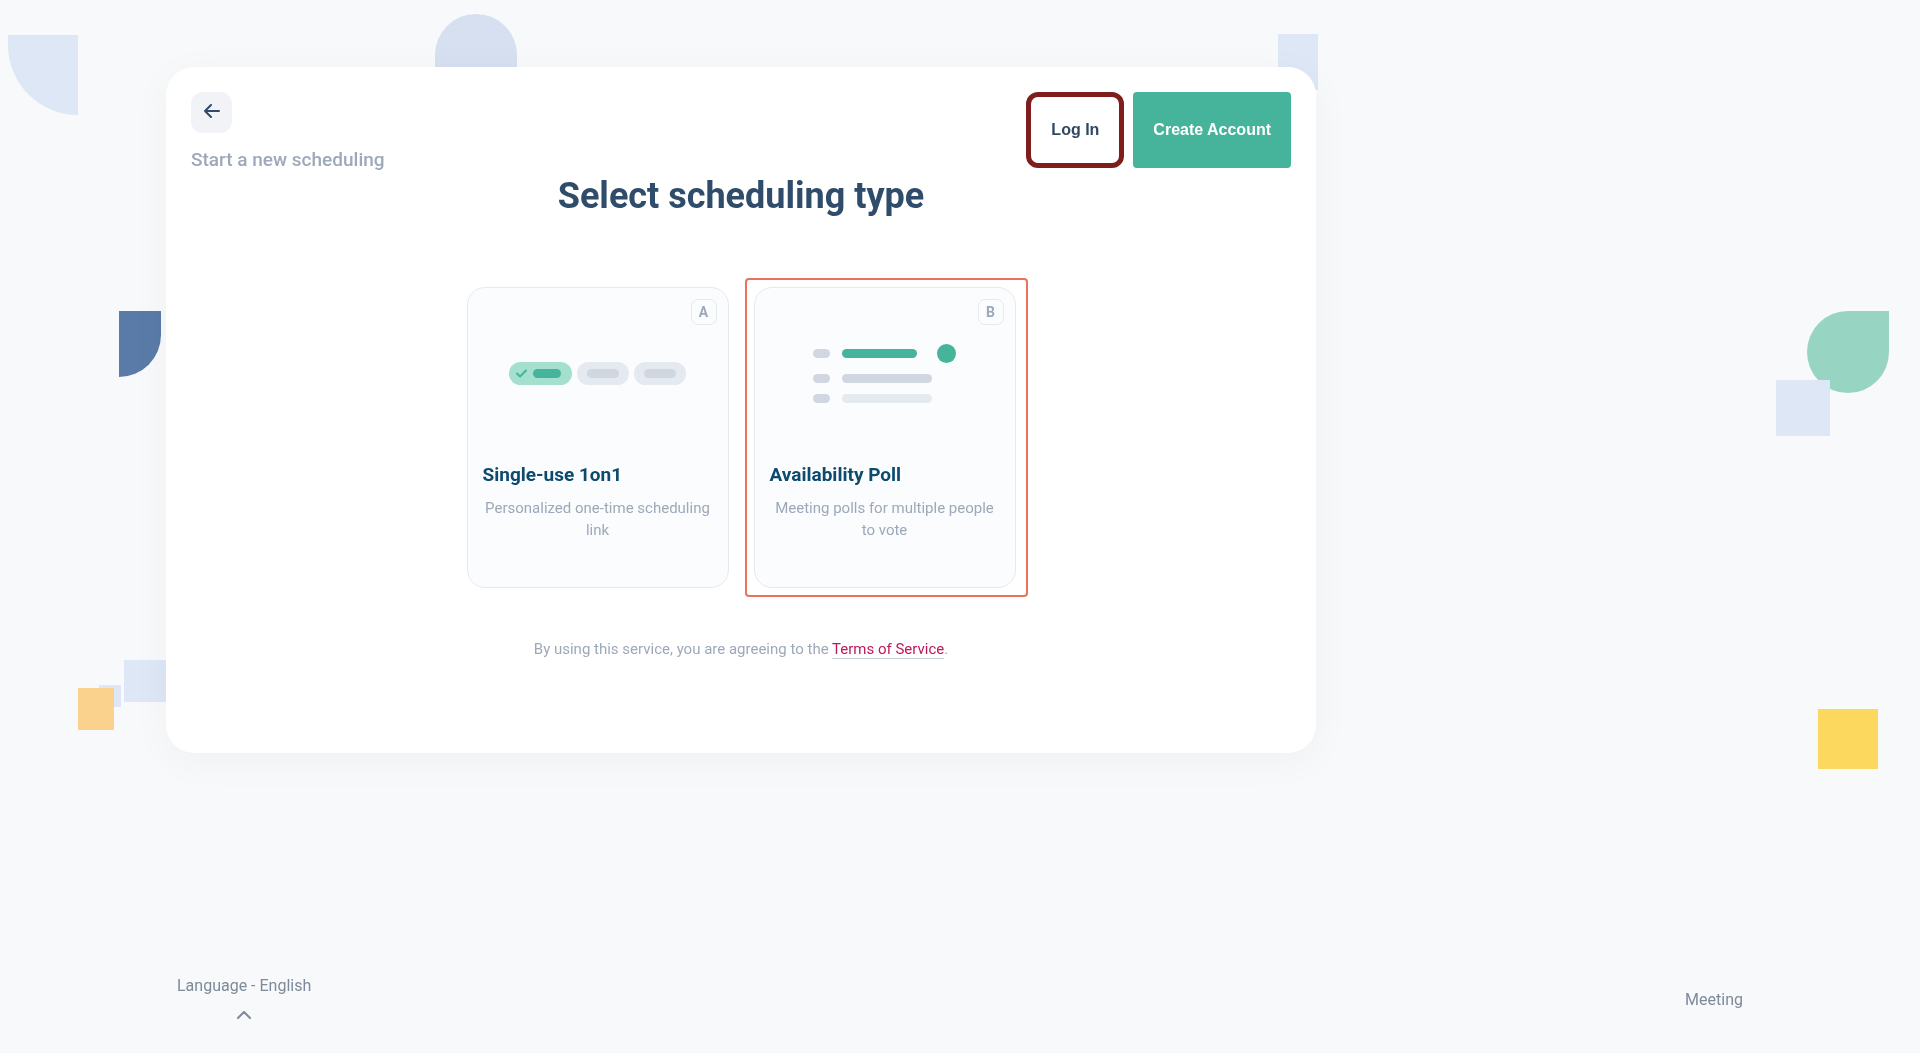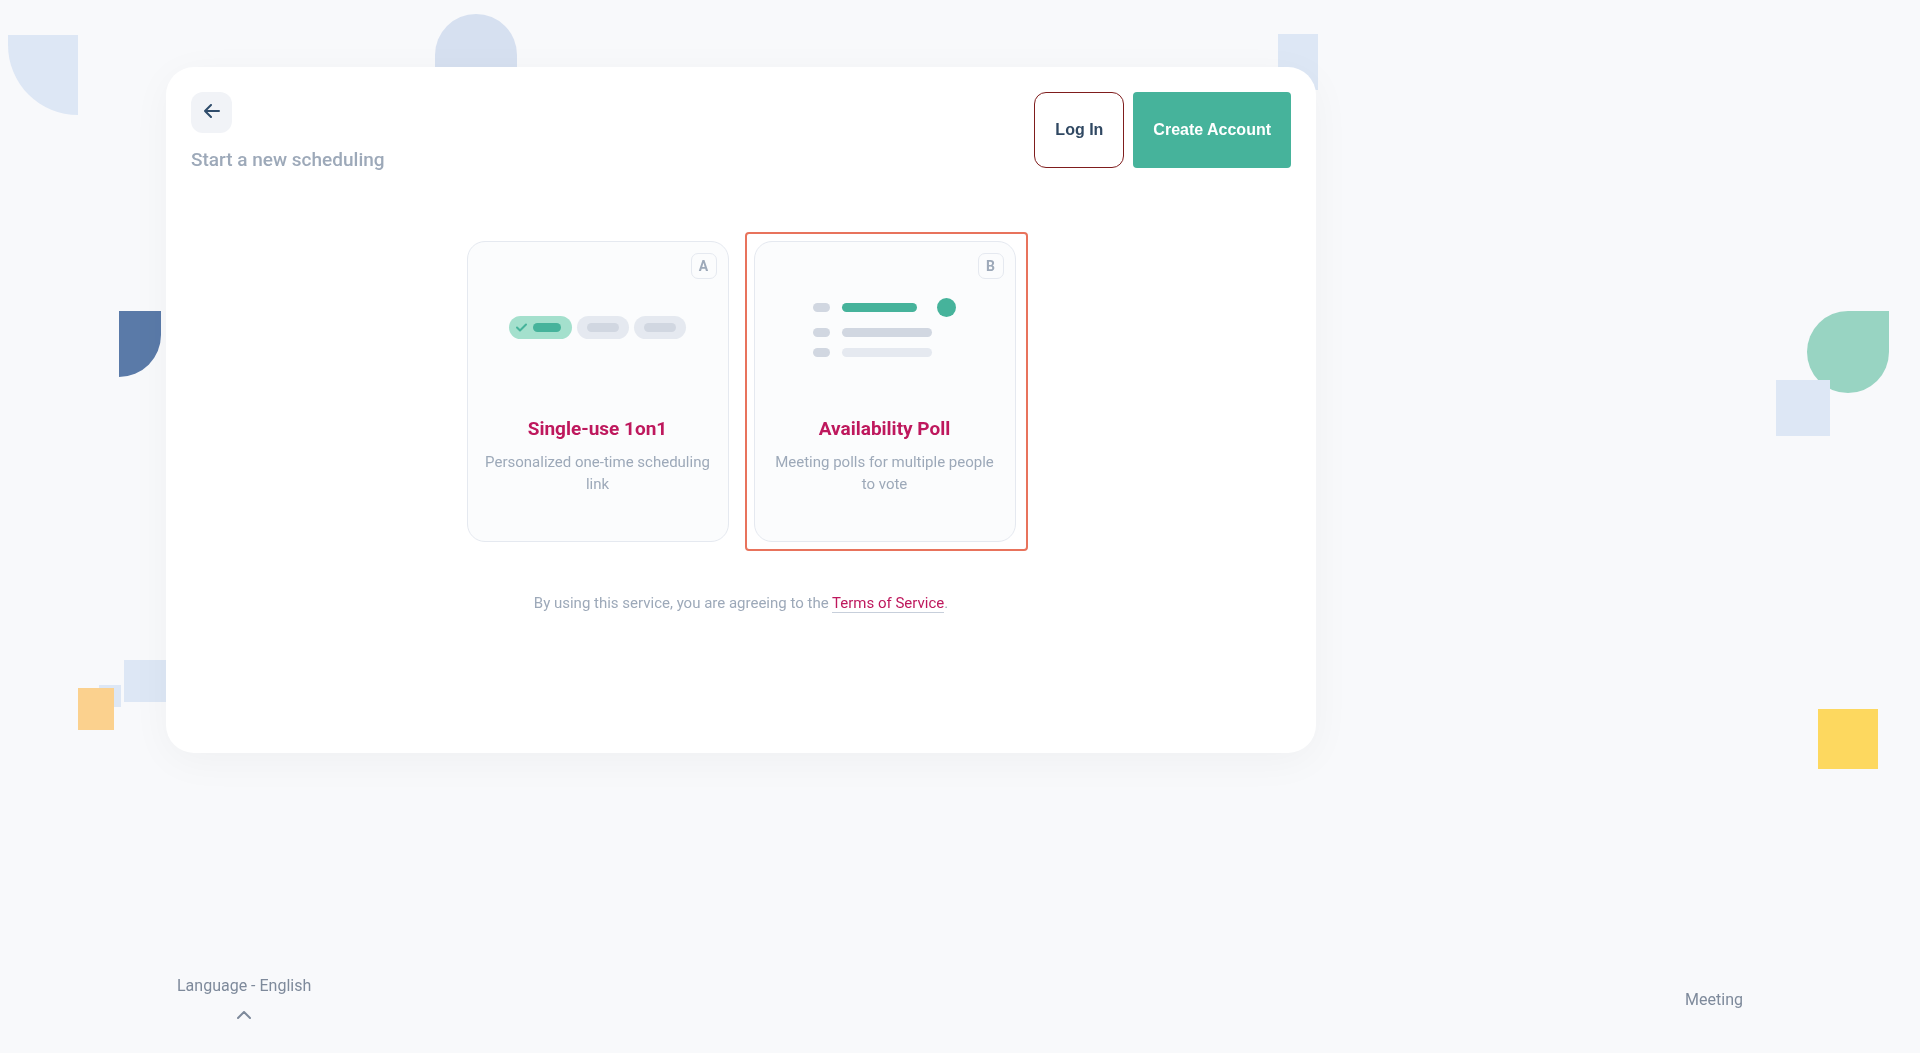--- a/index.html
+++ b/index.html
@@ -59,21 +59,21 @@
     .top-actions {
       position: absolute;
       top: 25px;
       right: 25px;
       display: flex;
       gap: 9px;
     }
     .btn-login {
       padding: 12px 20px;
       border-radius: 12px;
-      border: 1px solid #7f1d1d;
+      border: 5px solid #7f1d1d;
       background: #fff;
       color: #304862;
       font-weight: 700;
       font-size: 16px;
       cursor: pointer;
     }
     .btn-create {
       padding: 29px 20px;
       border-radius: 4px;
       border: none;
@@ -138,22 +138,21 @@
       font-weight: 700;
       font-size: 14px;
     }
     .card-illustration {
       height: 140px;
       display: flex;
       align-items: center;
       justify-content: center;
     }
     .card-title {
-      text-align: center;
-      color: #be185d;
+      color: #0c4a6e;
       font-size: 19px;
       font-weight: 700;
       margin-top: 20px;
     }
     .card-desc {
       text-align: center;
       color: #9da9b9;
       font-size: 15px;
       margin-top: 12px;
       line-height: 1.45;
@@ -228,20 +227,21 @@
         </svg>
     </span>
   </div>
 
   <div class="top-actions">
     <button class="btn-login">Log In</button>
     <button class="btn-create">Create Account</button>
   </div>
 
   <p class="subtitle">Start a new scheduling</p>
+  <h1 class="title">Select scheduling type</h1>
 
   <div class="cards">
 
     <div class="option-card">
       <div class="card-key">A</div>
       <div class="card-illustration">
         <div class="illus-a">
           <div class="pill pill-green">
             <svg viewBox="0 0 11 9">
                 <path d="M1 4.5 L4 7.5 L10 1.5" stroke="#46b39b" stroke-width="2" fill="none" stroke-linecap="round" stroke-linejoin="round"></path>

